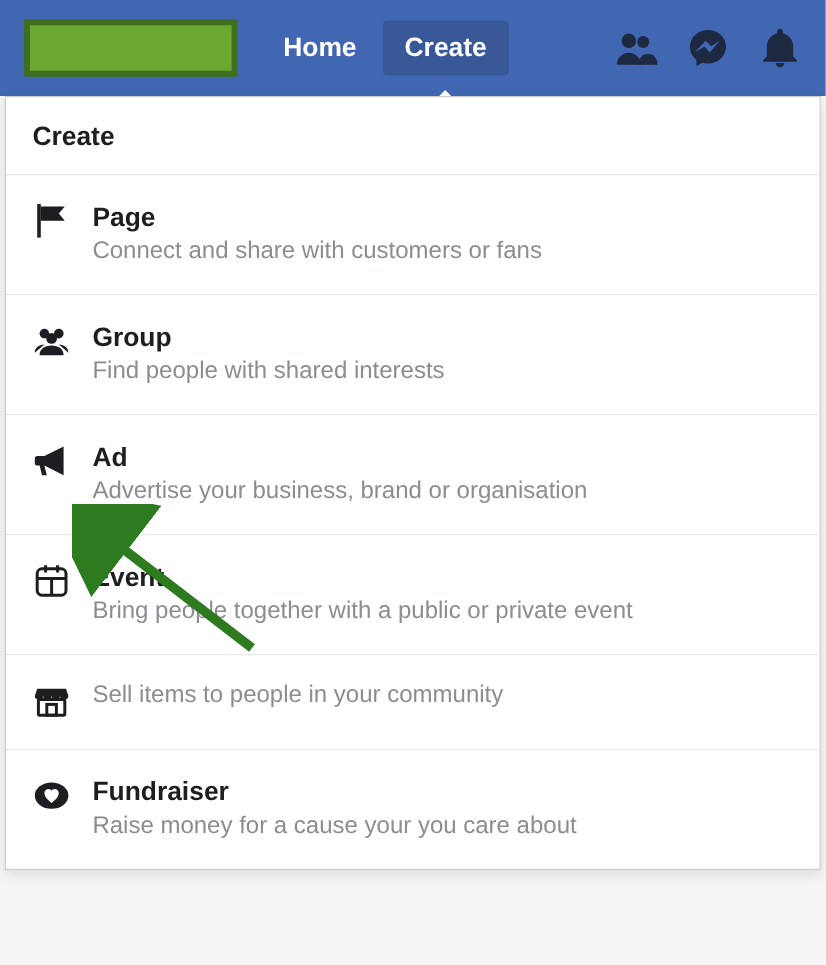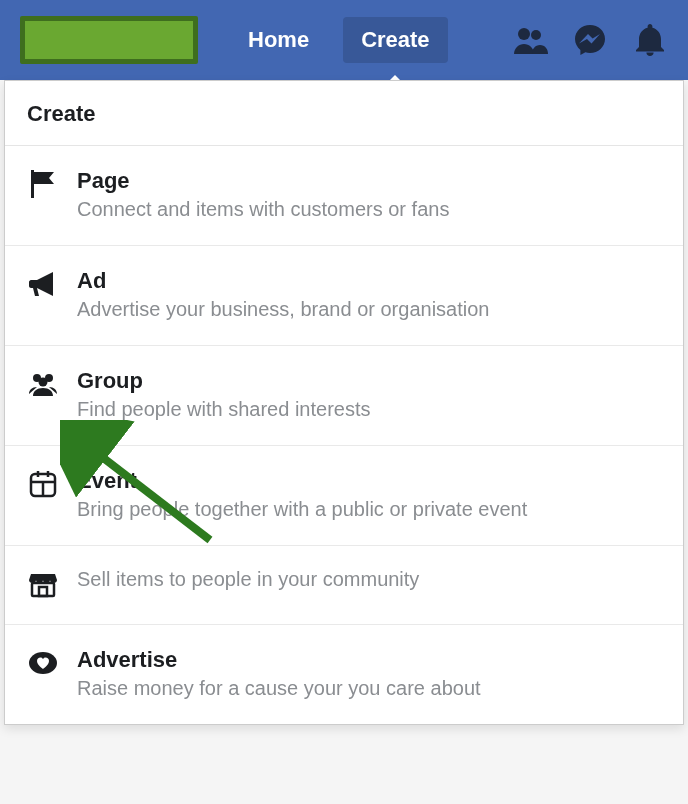--- a/index.html
+++ b/index.html
@@ -5,21 +5,21 @@
   * { box-sizing: border-box; margin: 0; padding: 0; }
   html, body { width: 688px; height: 804px; font-family: -apple-system, Helvetica, Arial, sans-serif; }
   body { background: #f5f5f5; position: relative; overflow: hidden; }
 
   .topbar {
     background: #4267B2;
     height: 80px;
     display: flex;
     align-items: center;
     padding: 16px 20px;
-    gap: 12px;
+    gap: 0;
     position: relative;
   }
   .profile-box {
     width: 178px;
     height: 48px;
     border: 5px solid #3e6e1e;
     background: #6aa831;
     border-radius: 2px;
     margin-right: 20px;
   }
@@ -139,48 +139,48 @@
 
   <div class="menu-item">
     <span class="menu-icon">
       <svg viewBox="0 0 32 32" fill="currentColor">
           <rect x="4" y="2" width="3" height="28"></rect>
           <path d="M7 4h20l-5 6 5 6H7z"></path>
         </svg>
     </span>
     <div class="menu-text">
       <div class="title">Page</div>
-      <div class="desc">Connect and items with customers or fans</div>
-    </div>
-  </div>
-
-  <div class="menu-item">
-    <span class="menu-icon">
-      <svg viewBox="0 0 32 32" fill="currentColor">
-          <path d="M26 4L10 12H4c-1 0-2 1-2 2v4c0 1 1 2 2 2h2l2 8h4l-2-8 16 8V4z"></path>
-        </svg>
-    </span>
-    <div class="menu-text">
-      <div class="title">Ad</div>
-      <div class="desc">Advertise your business, brand or organisation</div>
+      <div class="desc">Connect and share with customers or fans</div>
     </div>
   </div>
 
   <div class="menu-item">
     <span class="menu-icon">
       <svg viewBox="0 0 32 32" fill="currentColor">
           <circle cx="10" cy="10" r="4"></circle>
           <circle cx="22" cy="10" r="4"></circle>
           <circle cx="16" cy="14" r="4.5"></circle>
           <path d="M2 26c0-4 3-7 8-7M30 26c0-4-3-7-8-7M6 28c0-5 4-8 10-8s10 3 10 8"></path>
         </svg>
     </span>
     <div class="menu-text">
       <div class="title">Group</div>
       <div class="desc">Find people with shared interests</div>
+    </div>
+  </div>
+
+  <div class="menu-item">
+    <span class="menu-icon">
+      <svg viewBox="0 0 32 32" fill="currentColor">
+          <path d="M26 4L10 12H4c-1 0-2 1-2 2v4c0 1 1 2 2 2h2l2 8h4l-2-8 16 8V4z"></path>
+        </svg>
+    </span>
+    <div class="menu-text">
+      <div class="title">Ad</div>
+      <div class="desc">Advertise your business, brand or organisation</div>
     </div>
   </div>
 
   <div class="menu-item">
     <span class="menu-icon">
       <svg viewBox="0 0 32 32" fill="none" stroke="currentColor" stroke-width="2.5">
           <rect x="4" y="6" width="24" height="22" rx="4"></rect>
           <line x1="4" y1="14" x2="28" y2="14"></line>
           <line x1="11" y1="3" x2="11" y2="9"></line>
           <line x1="21" y1="3" x2="21" y2="9"></line>
@@ -207,21 +207,21 @@
   </div>
 
   <div class="menu-item">
     <span class="menu-icon">
       <svg viewBox="0 0 32 32" fill="currentColor">
           <ellipse cx="16" cy="16" rx="14" ry="11" fill="currentColor"></ellipse>
           <path d="M16 22s-6-4-6-8c0-2 1.5-3.5 3.5-3.5 1.2 0 2 .6 2.5 1.5.5-.9 1.3-1.5 2.5-1.5 2 0 3.5 1.5 3.5 3.5 0 4-6 8-6 8z" fill="#fff"></path>
         </svg>
     </span>
     <div class="menu-text">
-      <div class="title">Advertise</div>
+      <div class="title">Fundraiser</div>
       <div class="desc">Raise money for a cause your you care about</div>
     </div>
   </div>
 </div>
 
 <svg class="annotation-arrow" width="160" height="140" viewBox="0 0 160 140">
   <defs>
     <marker id="ah" markerWidth="12" markerHeight="12" refX="4" refY="6" orient="auto">
       <path d="M0 0 L12 6 L0 12 z" fill="#2d7a1f"></path>
     </marker>

